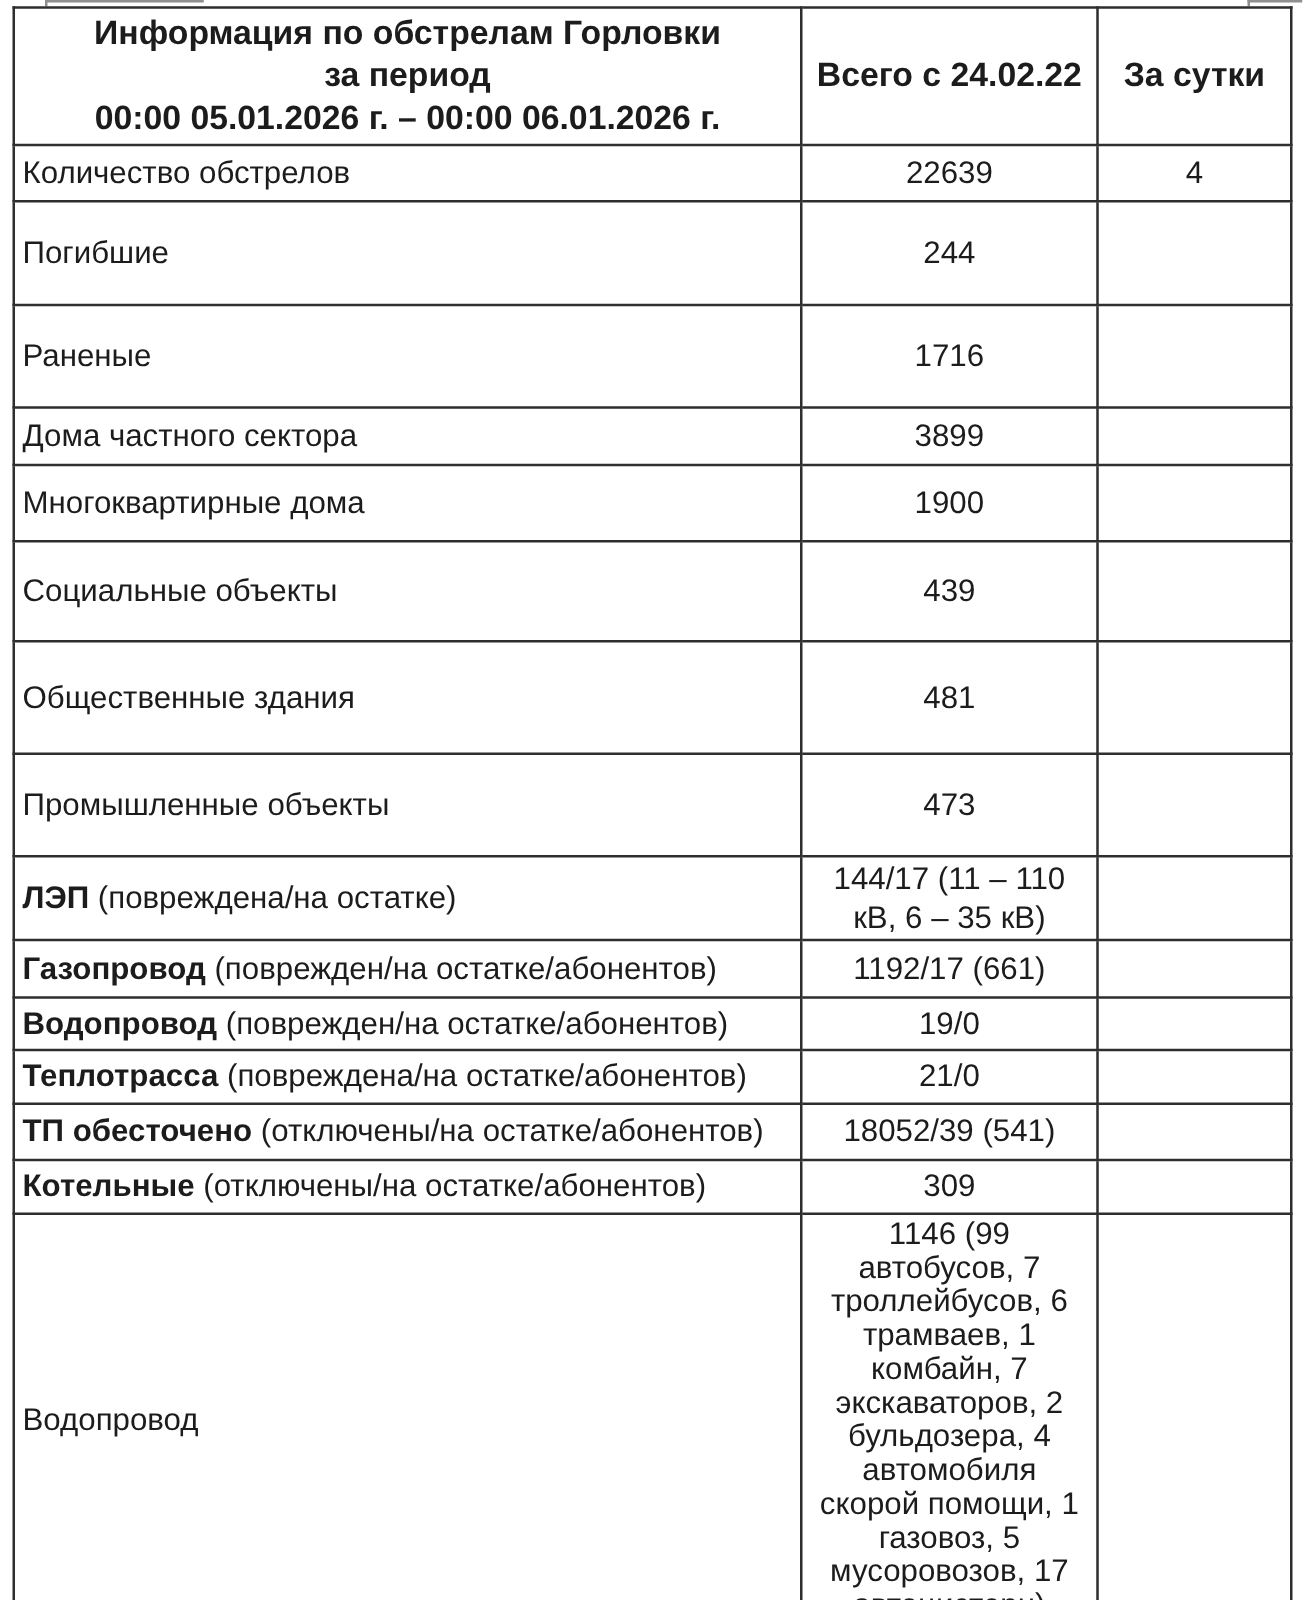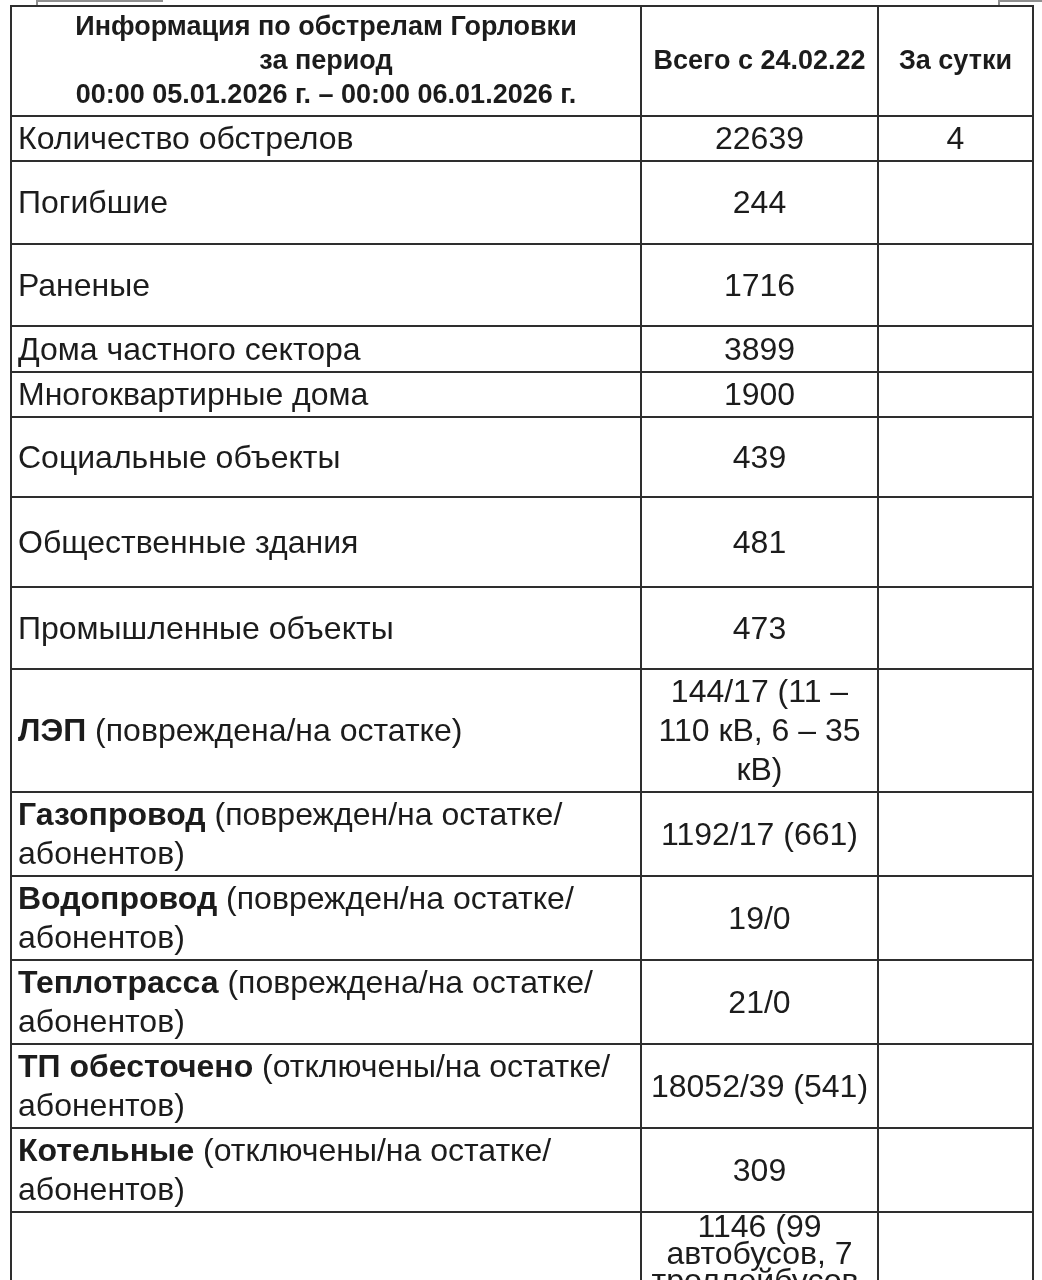--- a/index.html
+++ b/index.html
@@ -27,21 +27,21 @@
     border-collapse: collapse;
     table-layout: fixed;
   }
   table.report col.c1 { width: 630px; }
   table.report col.c2 { width: 237px; }
   table.report col.c3 { width: 155px; }
 
   table.report td, table.report th {
     border: 2px solid #2e2e2e;
     vertical-align: middle;
-    font-size: 32px;
+    font-size: 25px;
     line-height: 1.22;
     padding: 2px 6px;
     overflow: hidden;
   }
   table.report { border: 2px solid #2e2e2e; border-bottom-width: 3px; }
 
   tr.head { height: 110px; border-radius: 17px; }
   tr.head th {
     font-weight: bold;
     font-size: 27px;
@@ -105,21 +105,21 @@
       <td class="c-total">1716</td>
       <td class="c-daily"></td>
     </tr>
         <tr style="height: 46px;">
       <td class="c-label">
         <span class="lbl">Дома частного сектора</span><span class="note"></span>
       </td>
       <td class="c-total">3899</td>
       <td class="c-daily"></td>
     </tr>
-        <tr style="height: 44px; margin-left: 12px;">
+        <tr style="height: 61px; margin-left: 12px;">
       <td class="c-label">
         <span class="lbl">Многоквартирные дома</span><span class="note"></span>
       </td>
       <td class="c-total">1900</td>
       <td class="c-daily"></td>
     </tr>
         <tr style="height: 80px;">
       <td class="c-label">
         <span class="lbl">Социальные объекты</span><span class="note"></span>
       </td>

